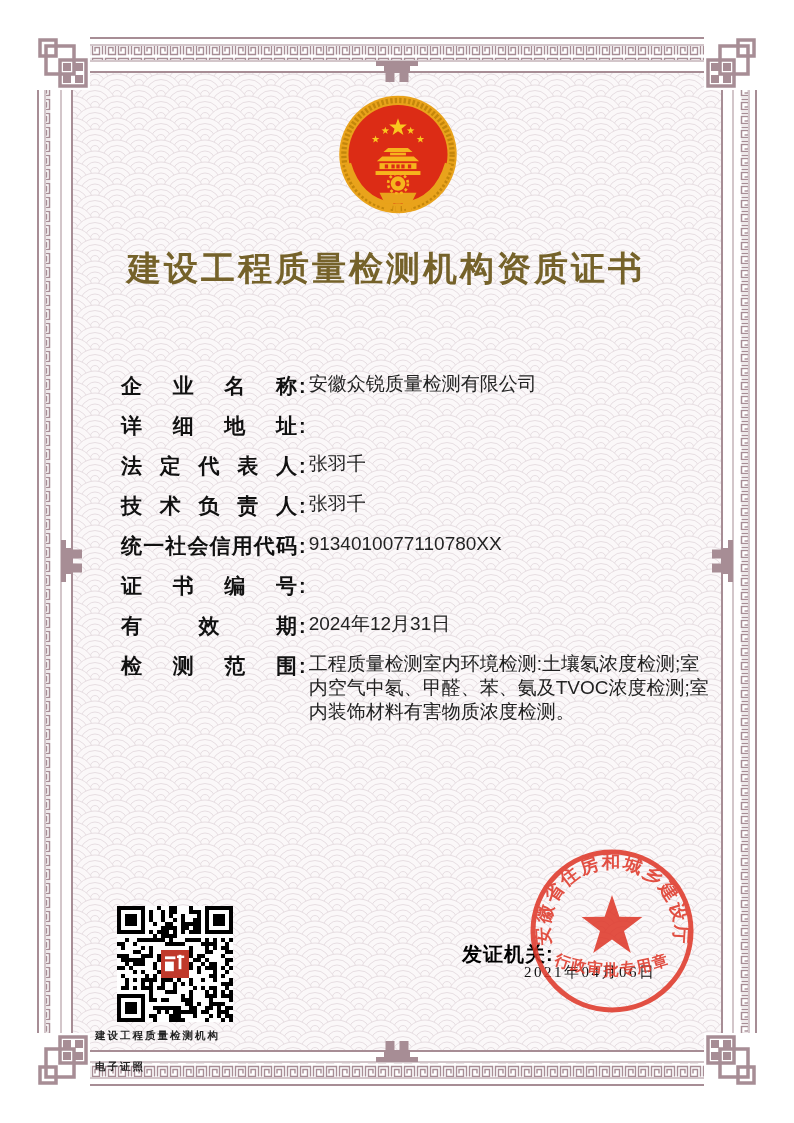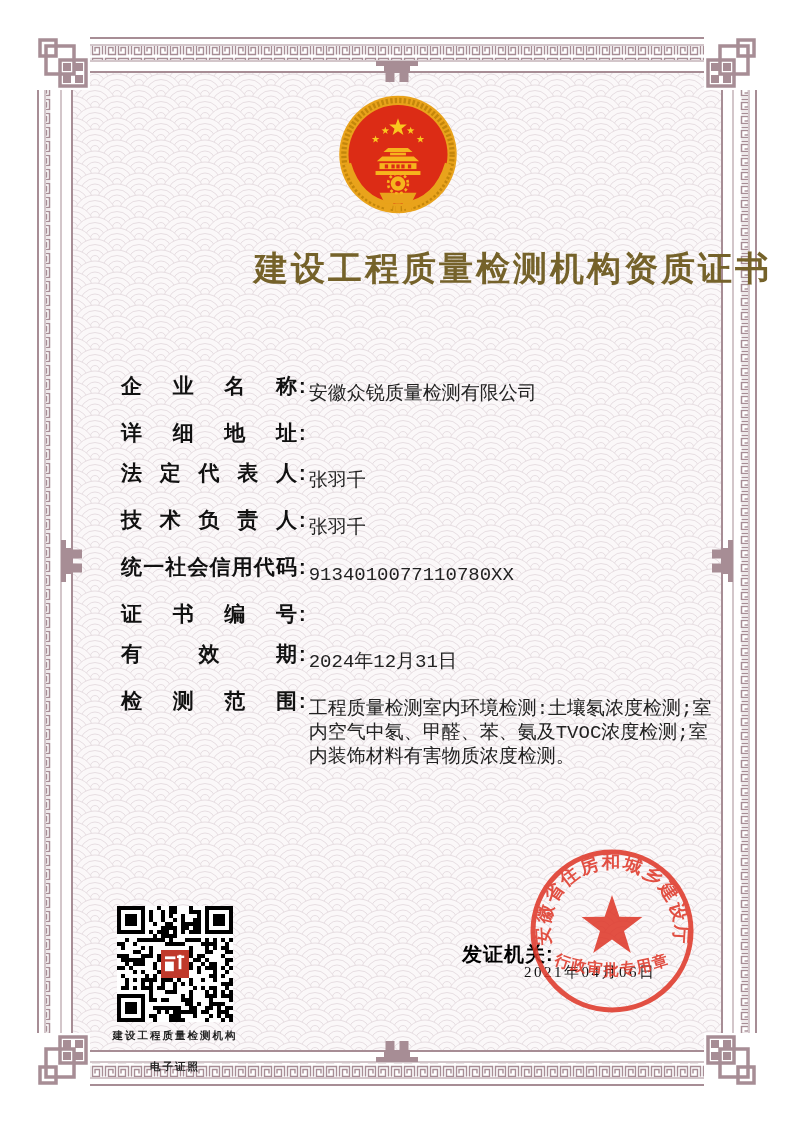--- a/index.html
+++ b/index.html
@@ -4,31 +4,31 @@
 <style>
   html,body{margin:0;padding:0;background:#ffffff;}
   .page{position:relative;width:794px;height:1123px;background:#ffffff;overflow:hidden;
         font-family:"Liberation Sans",sans-serif;}
   .layer{position:absolute;left:0;top:0;}
   
   .waves{position:absolute;left:73px;top:73px;z-index:0;}
   .deco{z-index:1;}
   .content{position:absolute;left:0;top:0;width:794px;height:1123px;z-index:2;}
   .emblem{position:absolute;left:332px;top:95px;}
-  .title{position:absolute;left:0;top:246px;width:772px;text-align:right;
+  .title{position:absolute;left:0;top:246px;width:772px;text-align:center;
          font-size:34px;font-weight:bold;color:#75622a;letter-spacing:3px;
          font-family:"Liberation Sans",sans-serif;}
   .fields{position:absolute;left:121px;top:372px;width:596px;}
   .field-row{display:flex;align-items:flex-start;margin-bottom:13px;}
   .field-label{width:176px;flex:0 0 176px;display:flex;justify-content:space-between;
                font-weight:bold;color:#111;font-size:21px;line-height:27px;}
   .field-colon{font-weight:bold;color:#111;font-size:20px;line-height:25px;margin:2px 3px 0 2px;}
-  .field-value{flex:1;font-family:Liberation Mono, monospace;color:#222;
-               font-size:19px;line-height:24px;margin-top:10px;}
-  .qr-block{position:absolute;left:95px;top:906px;width:160px;text-align:center;}
+  .field-value{flex:1;font-family:Liberation Sans, sans-serif;color:#222;
+               font-size:19px;line-height:24px;margin-top:0;}
+  .qr-block{position:absolute;left:95px;top:906px;width:160px;text-align:left;}
   .qr-svg{display:block;margin:0 auto;}
   .qr-caption{margin-top:6px;font-family:"Liberation Serif","DejaVu Serif",serif;
               font-size:10.5px;line-height:15px;letter-spacing:2px;color:#222;font-weight:600;}
   .issuer-label{position:absolute;left:462px;top:941px;font-size:20px;font-weight:bold;
                 color:#000000;letter-spacing:1px;}
   .issue-date{position:absolute;left:524px;top:963px;font-size:15px;letter-spacing:2.5px;
               color:#111;font-family:"Liberation Serif","DejaVu Serif",serif;z-index:2;}
   .seal{position:absolute;left:526px;top:845px;z-index:3;}
 </style>
 </head>

